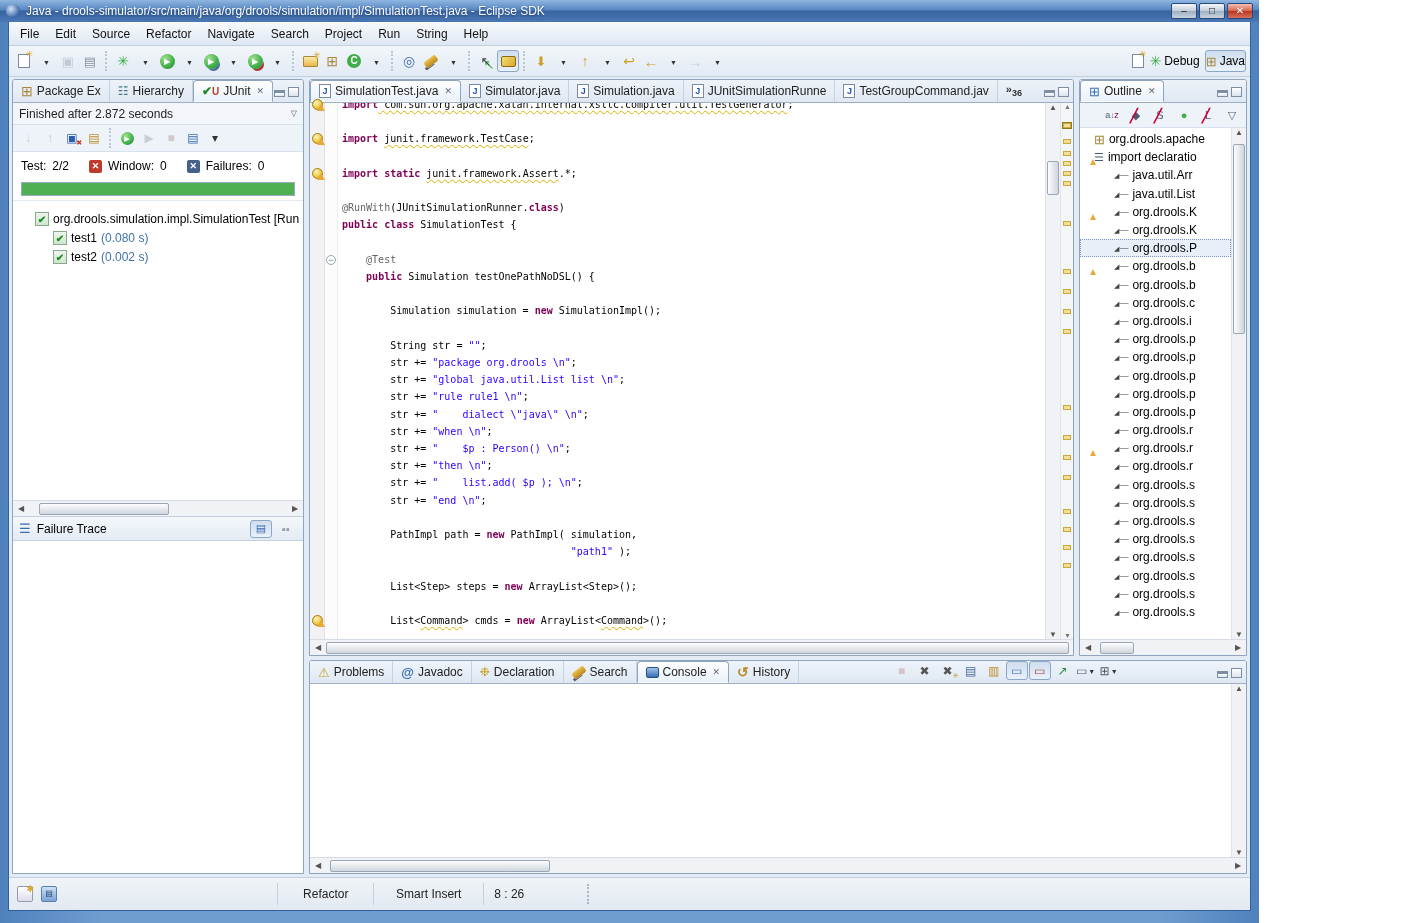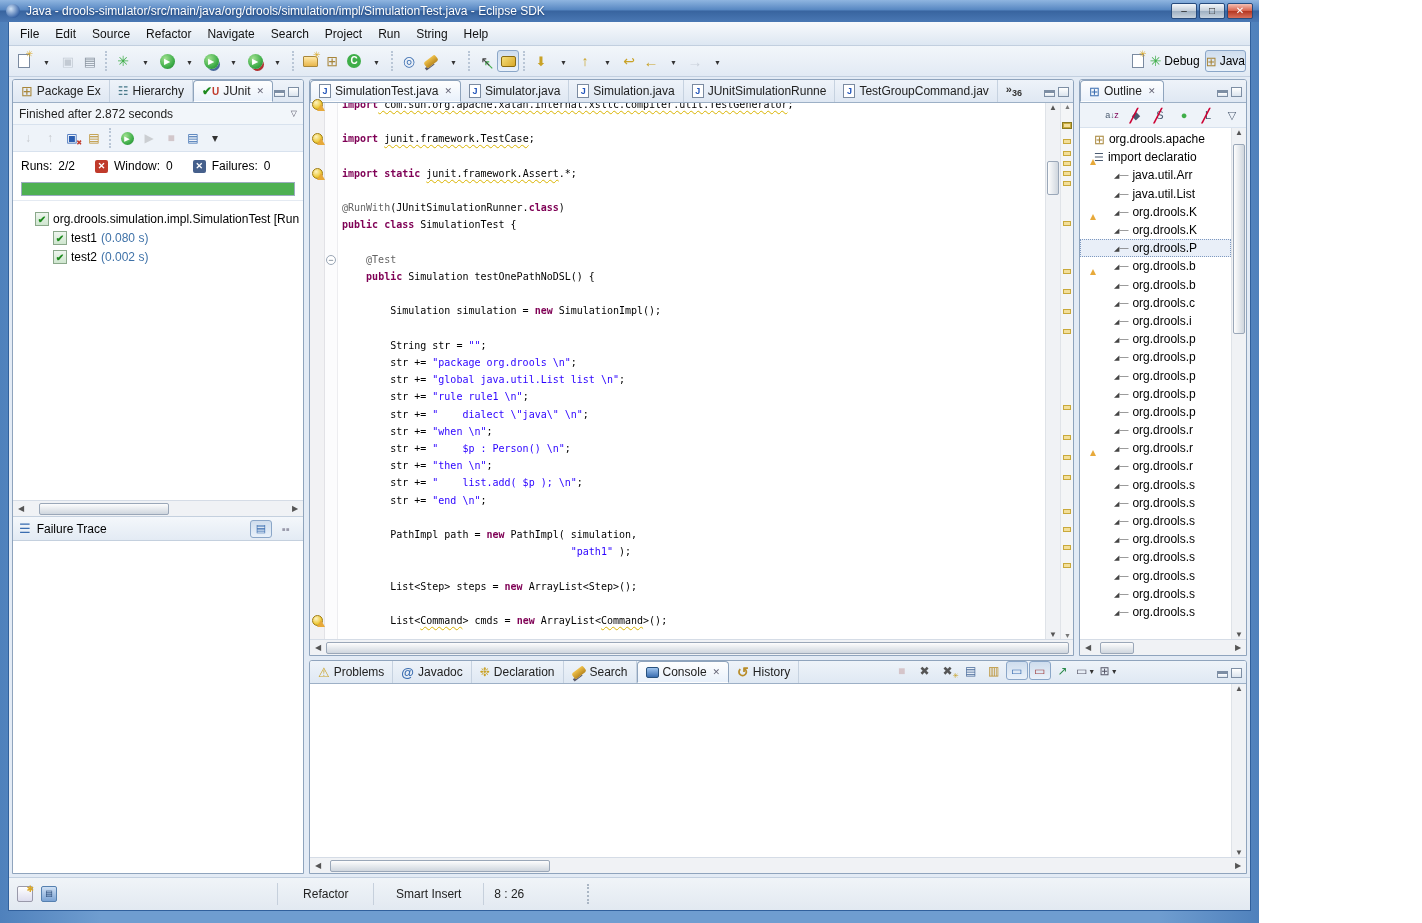--- a/index.html
+++ b/index.html
@@ -305,21 +305,21 @@
             <span class="grip"></span>
             <span class="tbtn" style="width: 21px; height: 20px; font-size: 12px; position: relative; color: rgb(68, 68, 68);">
               <span class="circle-run" style="width: 13px; height: 13px; line-height: 13px; font-size: 7px;">▶</span>
             </span>
             <span class="tbtn disabled" style="width: 21px; height: 20px; font-size: 12px; position: relative; color: rgb(153, 153, 153);">▶</span>
             <span class="tbtn disabled" style="width: 21px; height: 20px; font-size: 12px; position: relative; color: rgb(170, 136, 136);">■</span>
             <span class="tbtn" style="width: 21px; height: 20px; font-size: 12px; position: relative; color: rgb(58, 109, 176);">▤</span>
             <span class="tbtn" style="width: 21px; height: 20px; font-size: 12px; position: relative; color: rgb(51, 51, 51);">▾</span>
           </div>
         <div class="counts">
-          <span>Runs:</span>
+          <span>Test:</span>
           <span style="margin-right:14px;">2/2</span>
           <span class="badge" style="background:#c03a2b;">✕</span>
           <span>Window:</span>
           <span style="margin-right:14px;">0</span>
           <span class="badge" style="background:#46608c;">✕</span>
           <span>Failures:</span>
           <span>0</span>
         </div>
         <div class="progress-wrap">
             <div class="progress"></div>

